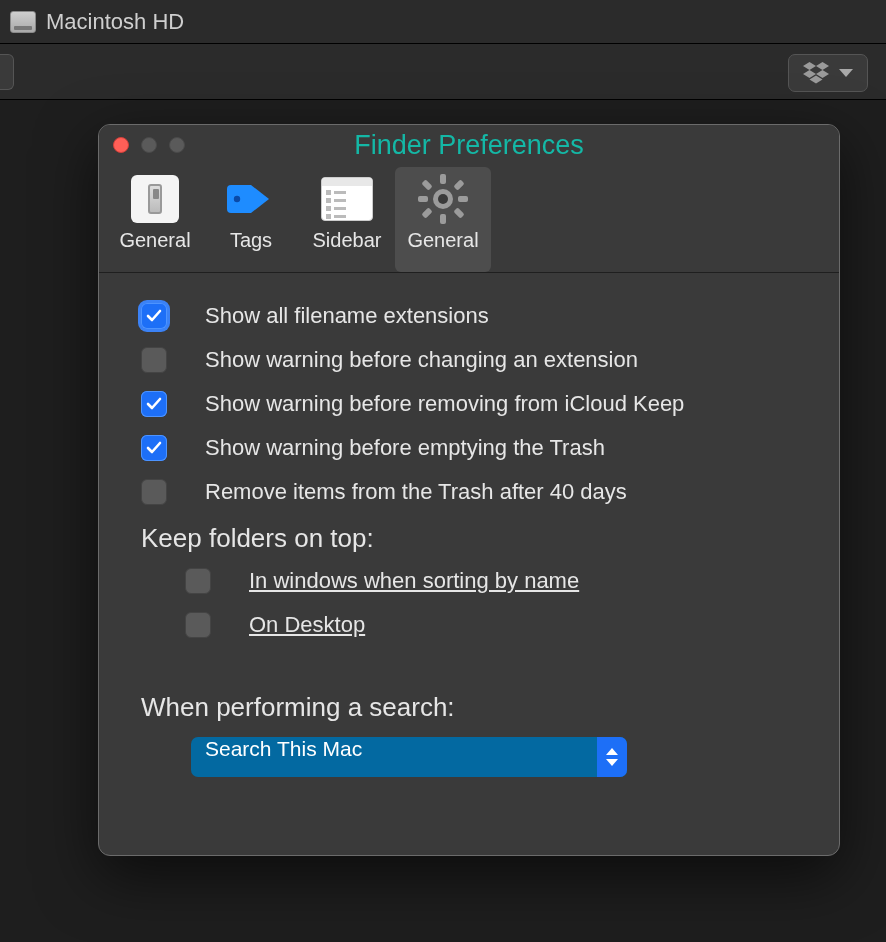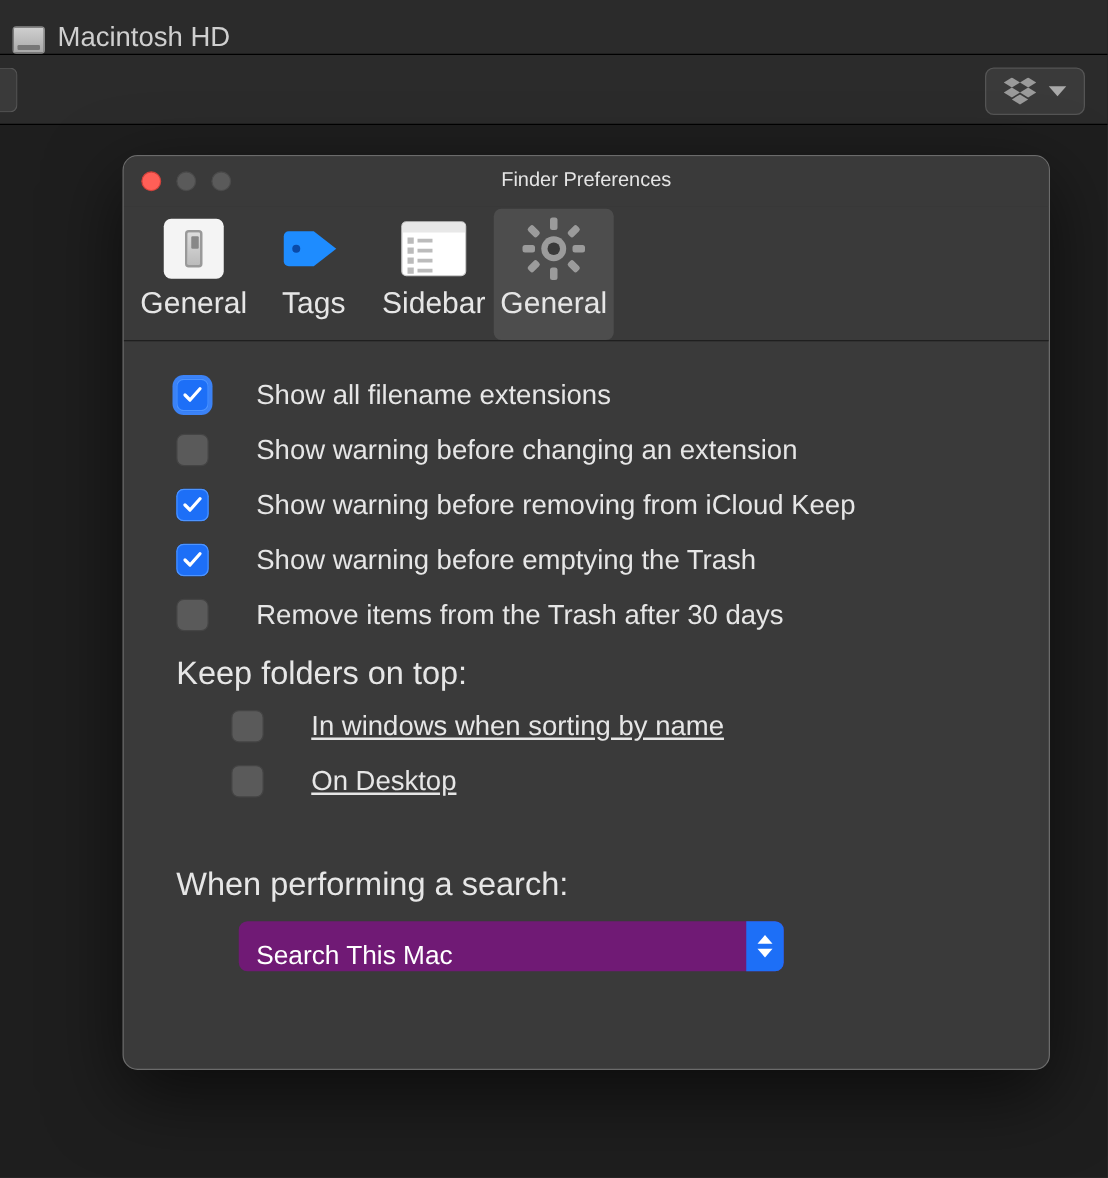--- a/index.html
+++ b/index.html
@@ -11,21 +11,21 @@
     overflow: hidden;
   }
 
   
   .finder-titlebar {
     position: absolute;
     top: 0; left: 0; right: 0;
     height: 44px;
     background: #2b2b2b;
     display: flex;
-    align-items: flex-end;
+    align-items: center;
     padding-left: 10px;
     border-bottom: 1px solid #000;
   }
   .hd-icon {
     width: 26px; height: 22px;
     border: 1.5px solid #8a8a8a;
     border-radius: 3px;
     background: linear-gradient(#cfcfcf,#a9a9a9);
     margin-right: 10px;
     position: relative;
@@ -94,22 +94,22 @@
   }
   .traffic-lights {
     position: absolute; left: 14px; top: 12px;
     display: flex; gap: 12px;
   }
   .tl { width: 16px; height: 16px; border-radius: 50%; }
   .tl-close { background: #ff5f57; border: 0.5px solid #d1403a; }
   .tl-min, .tl-max { background: #5a5a5a; border: 0.5px solid #4a4a4a; }
   .prefs-title {
     margin: 14px auto;
-    font-size: 16px;
-    color: #e5e5e5;
+    font-size: 27px;
+    color: #14b8a6;
   }
   .prefs-tabs {
     height: 108px;
     background: #3a3a3a;
     border-bottom: 1px solid #1f1f1f;
     display: flex;
     padding: 2px 8px 0 8px;
   }
   .prefs-tab {
     width: 96px;
@@ -119,21 +119,21 @@
     justify-content: flex-start;
     padding-top: 4px;
     border-radius: 6px;
     cursor: default;
   }
   .prefs-tab.selected { background: #4d4d4d; }
   .tab-icon {
     width: 56px; height: 56px;
     display: flex; align-items: center; justify-content: center;
   }
-  .tab-label { font-size: 24px; color: #e6e6e6; margin-top: 2px; }
+  .tab-label { font-size: 20px; color: #e6e6e6; margin-top: 2px; }
 
   
   .icon-general {
     width: 48px; height: 48px; border-radius: 6px;
     background: #f4f4f4;
     display:flex; align-items:center; justify-content:center;
   }
   .icon-general .switch {
     width: 14px; height: 30px;
     border: 2px solid #999; border-radius: 3px;
@@ -190,24 +190,24 @@
     font-size: 26px;
   }
   .indent1 { margin-left: 44px; text-decoration: underline; }
 
   .prefs-body .spacer { height: 26px; }
 
   .search-select {
     margin-top: 14px;
     margin-left: 50px;
     width: 436px; height: 40px;
-    background: #701a75;
+    background: #0369a1;
     border-radius: 7px;
     position: relative;
-    display: flex; align-items: flex-end;
+    display: flex; align-items: flex-start;
     padding-left: 14px;
     font-size: 21px;
     color: #fff;
   }
   .select-stepper {
     position: absolute; right: 0; top: 0; bottom: 0;
     width: 30px;
     background: #1d6ff7;
     border-radius: 0 7px 7px 0;
     display: flex; flex-direction: column;
@@ -341,21 +341,21 @@
       <span class="checkbox checked">
         <svg class="checkmark" width="16" height="14" viewBox="0 0 16 14">
             <path fill="none" stroke="#fff" stroke-width="2.6" stroke-linecap="round" stroke-linejoin="round" d="M2 7 l4 4 l8 -9"></path>
           </svg>
       </span>
       <span>Show warning before emptying the Trash</span>
     </div>
 
     <div class="check-row">
       <span class="checkbox unchecked"></span>
-      <span>Remove items from the Trash after 30 days</span>
+      <span>Remove items from the Trash after 40 days</span>
     </div>
 
     <div class="section-label">Keep folders on top:</div>
 
     <div class="check-row indent1">
       <span class="checkbox unchecked"></span>
       <span>In windows when sorting by name</span>
     </div>
 
     <div class="check-row indent1">

